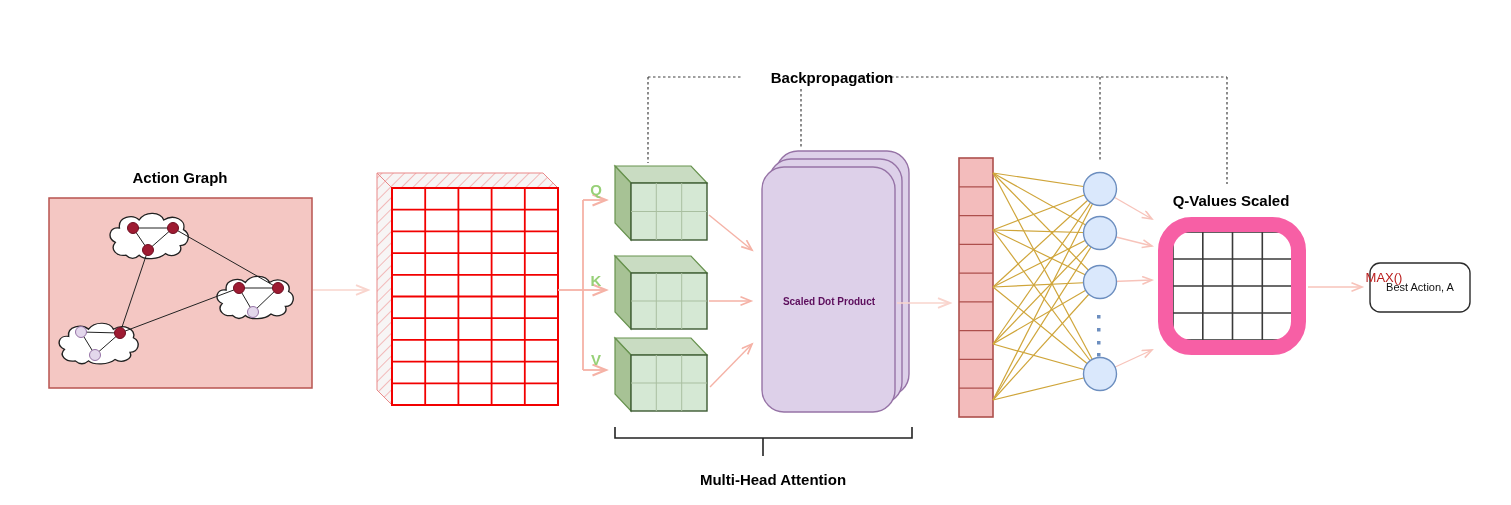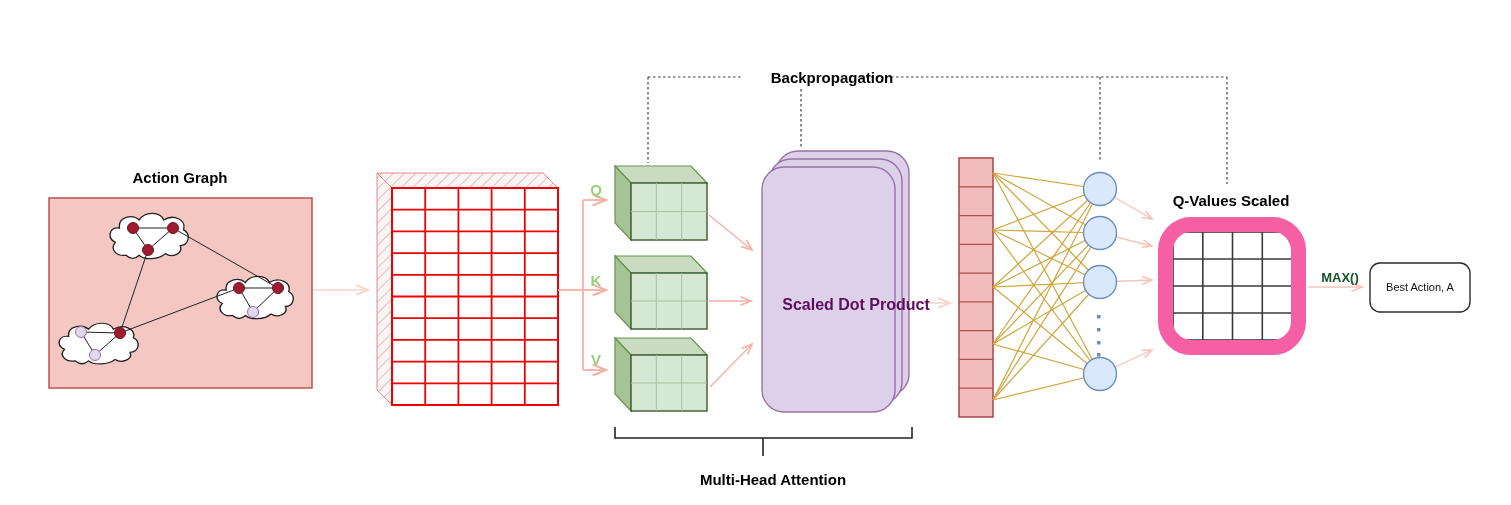--- a/index.html
+++ b/index.html
@@ -3,22 +3,22 @@
 <meta charset="utf-8">
 <style>
   html,body{margin:0;padding:0;background:#ffffff;}
   #canvas{position:relative;width:1511px;height:505px;background:#ffffff;overflow:hidden;
           font-family:"Liberation Sans",sans-serif;}
   #diagram-svg{position:absolute;left:0;top:0;}
   .lbl{position:absolute;transform:translateX(-50%);white-space:nowrap;color:#000;}
   .title15{font-size:15px;font-weight:700;}
   .title14{font-size:14px;font-weight:700;line-height:17px;text-align:center;}
   .qkv{font-size:15px;font-weight:700;color:#97d077;}
-  .sdp{font-size:16px;font-weight:700;color:#5c0d5c;margin-left:27px;}
-  .max{font-size:13px;font-weight:700;color:#14532d;}
+  .sdp{font-size:10px;font-weight:700;color:#5c0d5c;}
+  .max{font-size:13px;font-weight:400;color:#b91c1c;margin-left:44px;}
   .plain11{font-size:11px;color:#111;}
 </style>
 </head>
 <body>
 
 <div id="canvas">
 
 <svg id="diagram-svg" width="1511" height="505" viewBox="0 0 1511 505">
   <defs>
     <path id="cloud" d="M22,54 C10,56 2,46 9,38 C-2,32 2,18 14,20 C12,6 30,2 38,10 C46,-2 64,0 68,10 C80,2 96,10 92,22 C102,28 98,42 88,42 C92,52 78,58 70,52 C62,60 44,60 38,54 C32,60 26,58 22,54 Z"></path>

